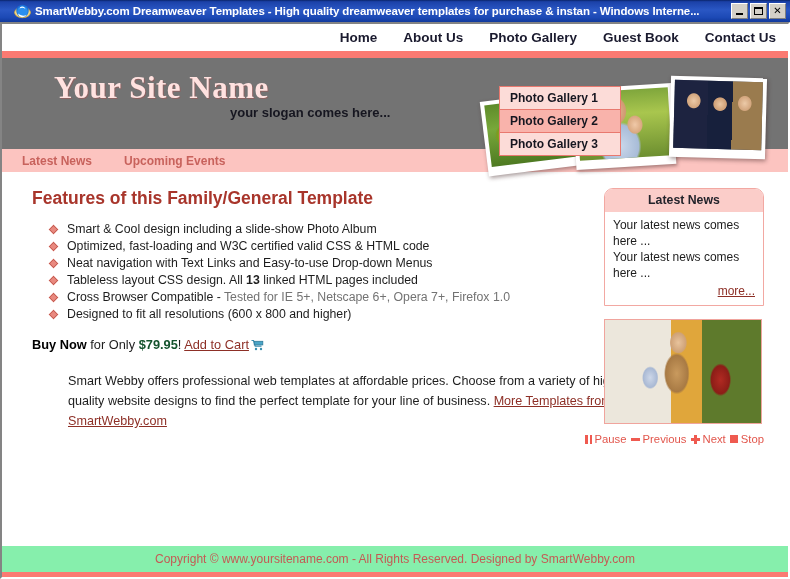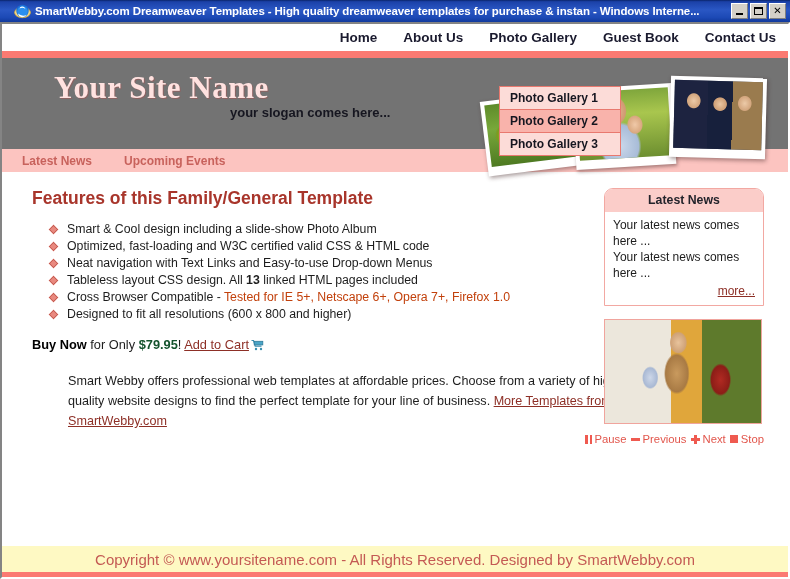--- a/index.html
+++ b/index.html
@@ -275,21 +275,21 @@
   }
   ul.features li .bullet {
     position: absolute;
     left: 2px; top: 5px;
     width: 7px; height: 7px;
     background: #e9897f;
     transform: rotate(45deg);
     box-shadow: inset 0 0 0 1px #c15a50;
   }
   ul.features li b { font-weight: bold; }
-  .tested { color: #c2410c; }
+  .tested { color: #737373; }
 
   .buyline {
     margin-top: 14px;
     font-size: 12.8px;
     color: #1d1d1d;
     font-family: "Liberation Sans", sans-serif;
     white-space: nowrap;
   }
   .buyline .buynow { color: #000000; font-weight: bold; }
   .buyline .price { font-weight: bold; color: #14532d; }
@@ -368,23 +368,23 @@
   .ico-next { display: inline-block; width: 9px; height: 9px; position: relative; }
   .ico-next:before, .ico-next:after { content:""; position:absolute; background:#ef5a50; }
   .ico-next:before { left: 0; top: 3px; width: 9px; height: 3px; }
   .ico-next:after { left: 3px; top: 0; width: 3px; height: 9px; }
   .ico-stop { display: inline-block; width: 8px; height: 8px; background: #ef5a50; }
 
   
   .footer-wrap { flex: 0 0 auto; }
   .footer {
     height: 26px;
-    background: #fef9c3;
+    background: #86efac;
     display: flex; align-items: center; justify-content: center;
-    font-size: 15px;
+    font-size: 12px;
     color: #c45a54;
     font-family: "Liberation Sans", sans-serif;
   }
   .footer-bottom { height: 5px; background: #fb7a72; }
 </style>
 </head>
 <body>
 
 <div class="window">
 

